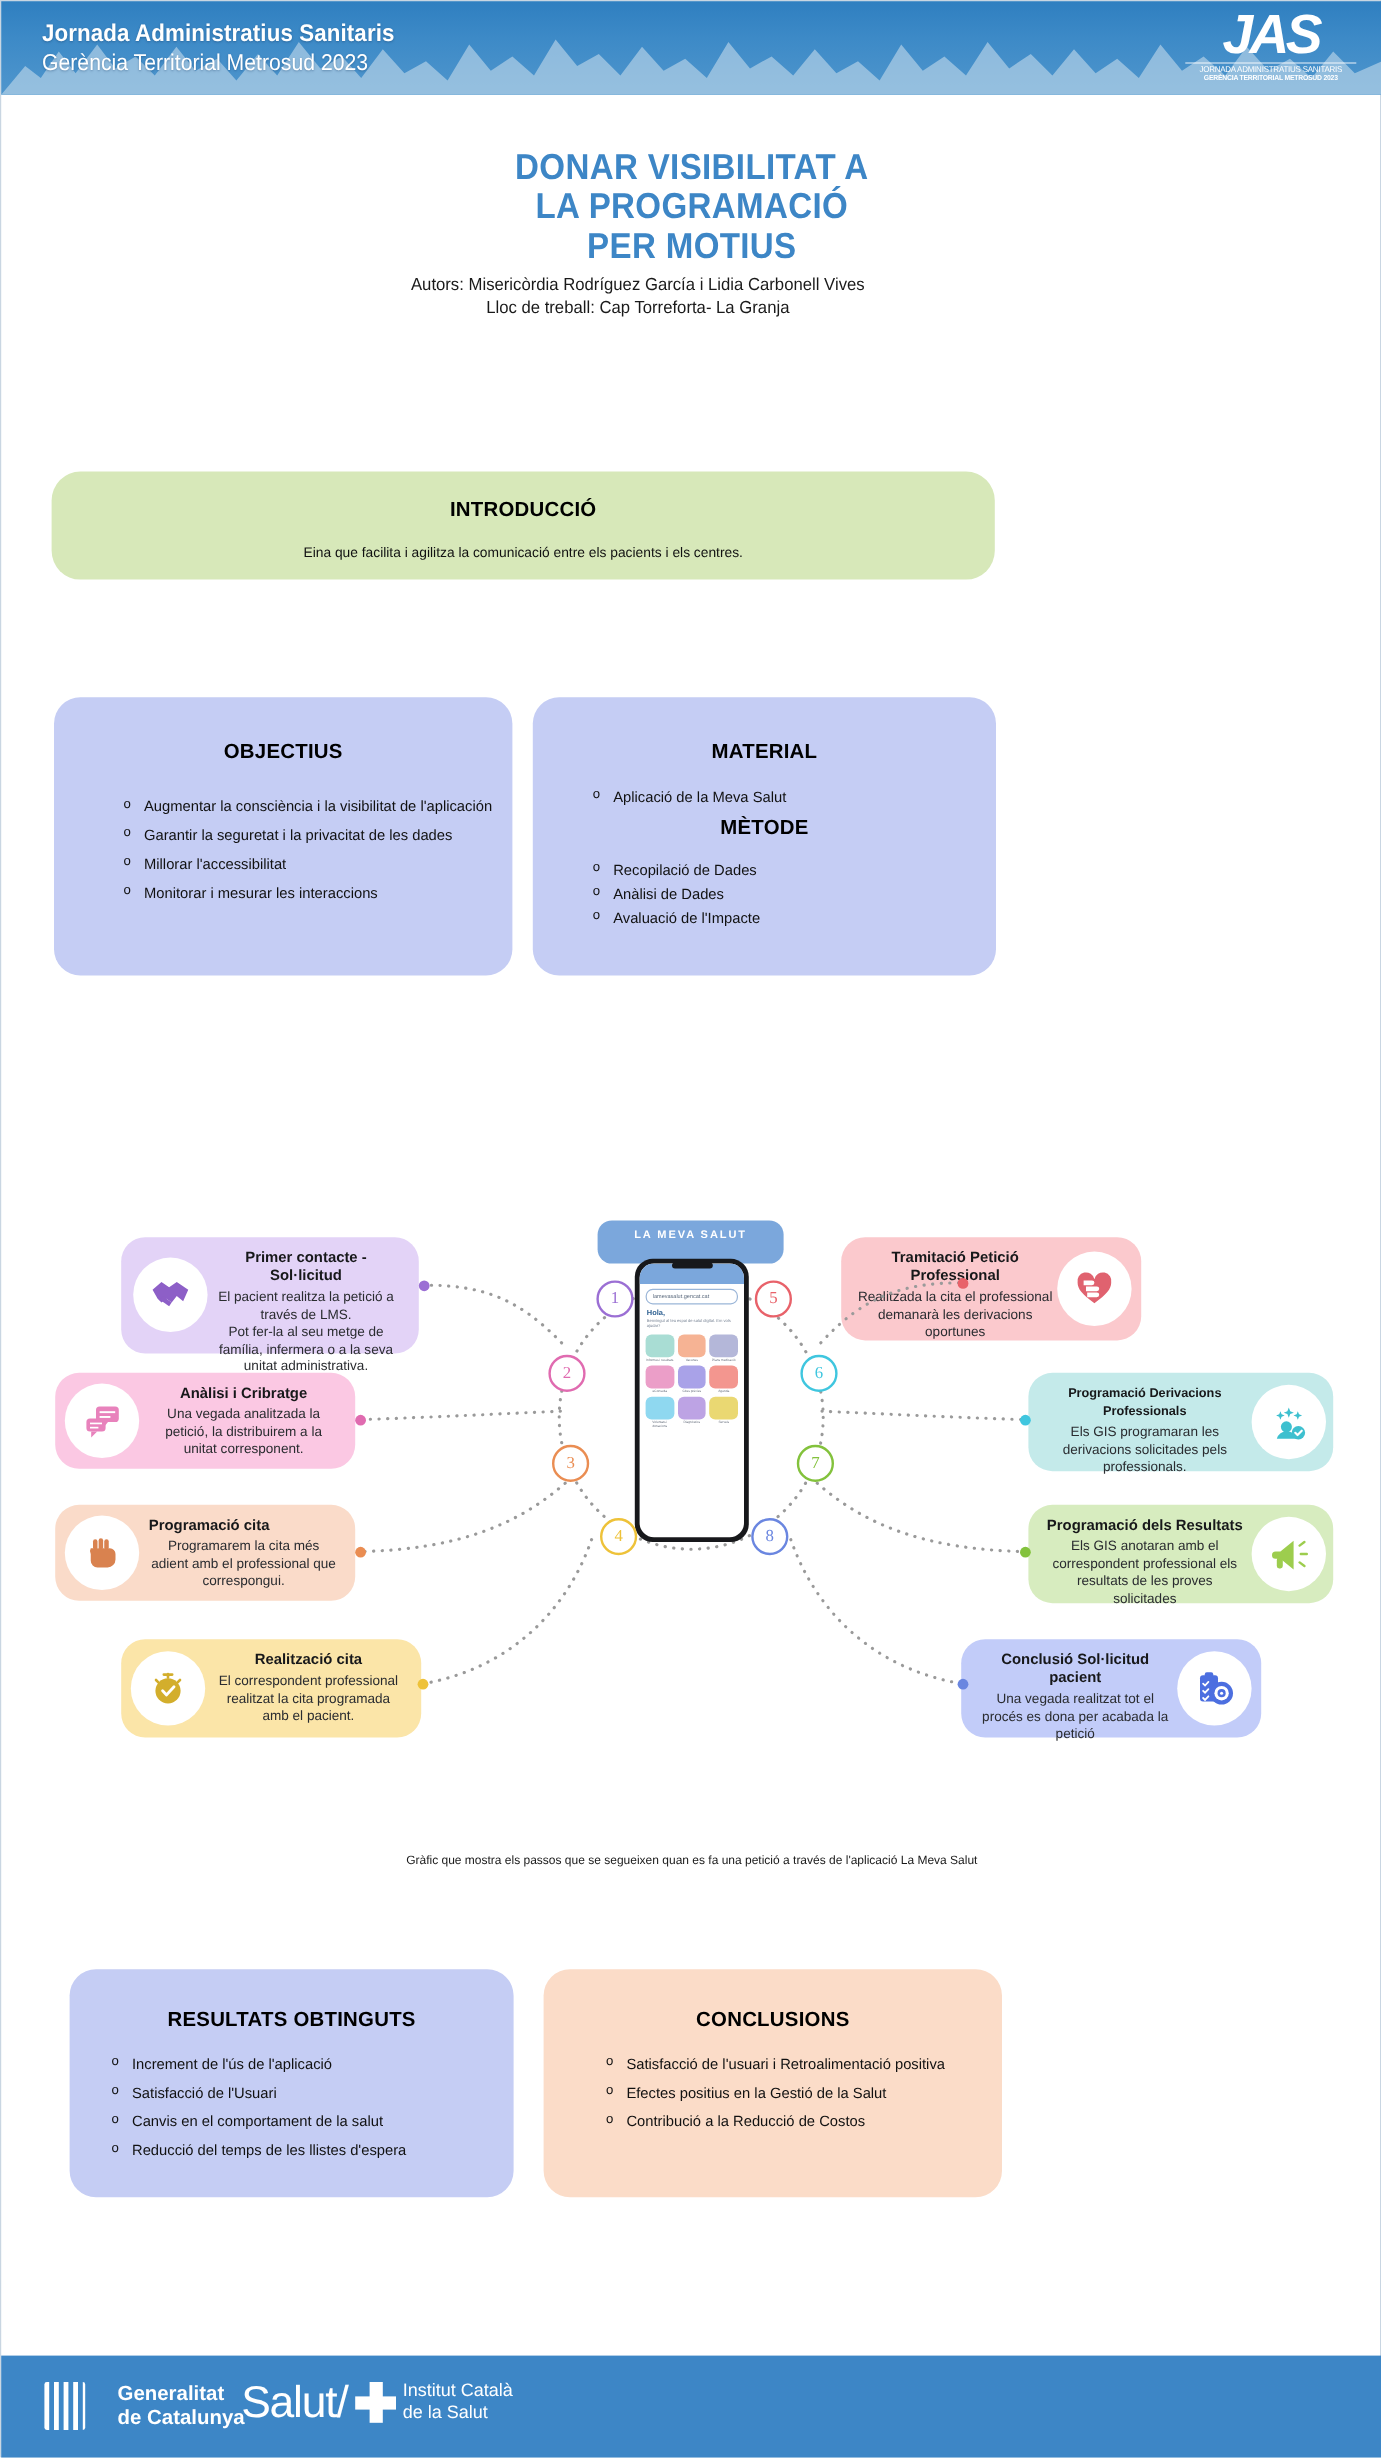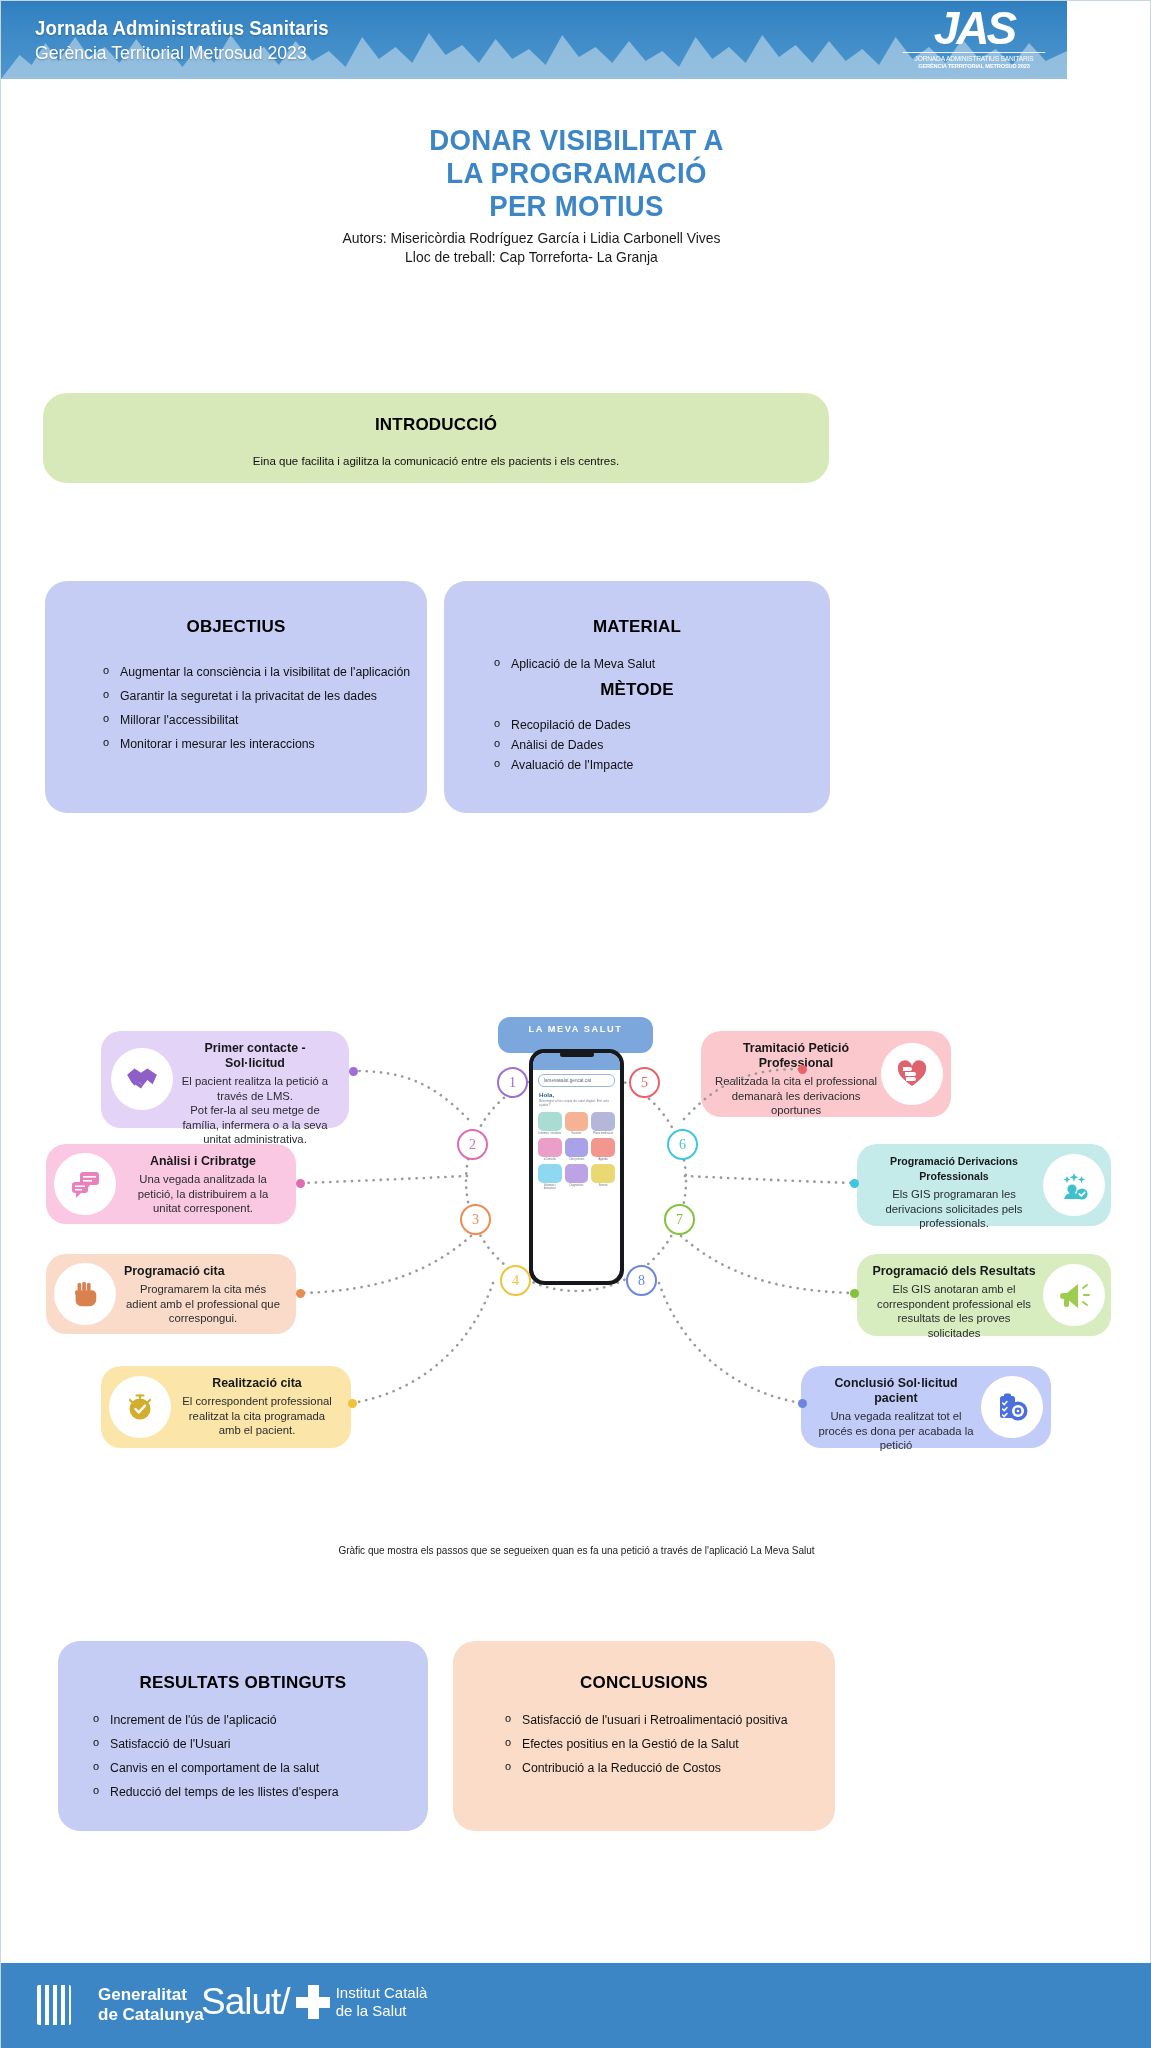--- a/index.html
+++ b/index.html
@@ -14,21 +14,21 @@
   }
   .poster{
     position:absolute;inset:0;
     border:1px solid #c9d6e2;
     box-sizing:border-box;
     background:#fff;
   }
 
   
   .banner{
-    position:absolute;left:0;top:0;width:1066px;height:78px;
+    position:absolute;left:0;top:0;width:1151px;height:78px;
     background:linear-gradient(180deg,#2f7fc0 0%,#3d8ac7 40%,#4f96cd 100%);
     overflow:hidden;
   }
   .banner-mountains{
     position:absolute;left:0;bottom:0;width:100%;height:62px;
     opacity:.55;
   }
   .banner-title{
     position:absolute;left:34px;top:16px;
     color:#ffffff;line-height:1.15;z-index:4;

